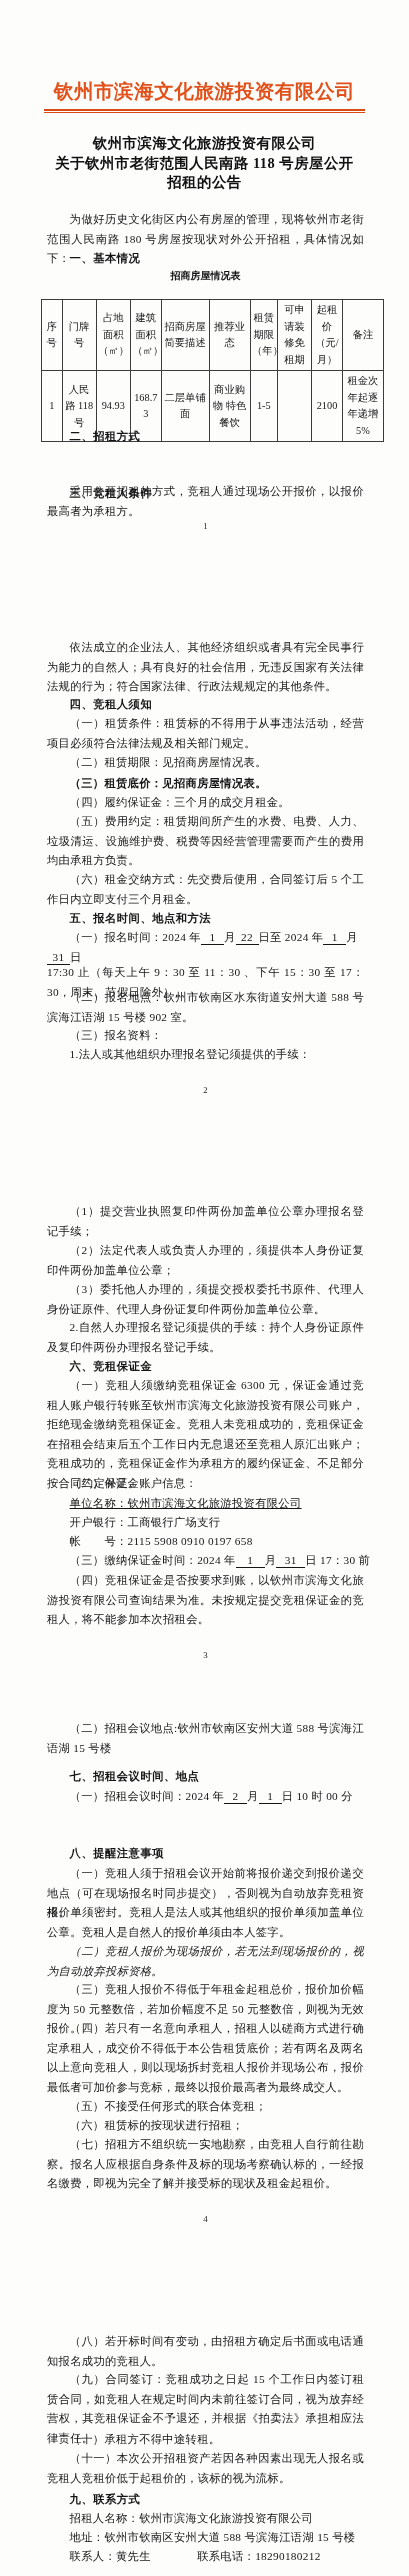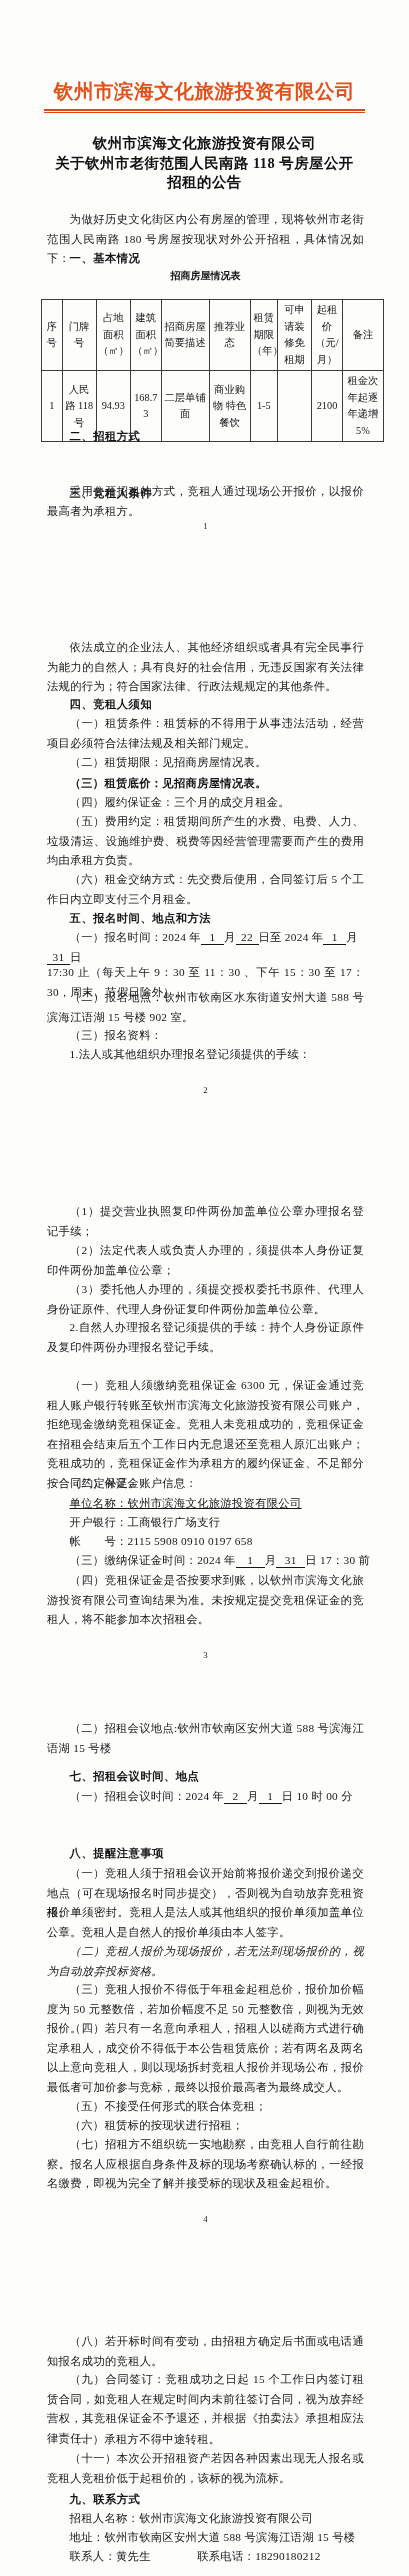--- a/index.html
+++ b/index.html
@@ -127,20 +127,21 @@
     <div class="blk heading" style="top: 909px;">五、报名时间、地点和方法</div>
     <div class="blk body-noindent" style="top: 948px; margin-top: 15px;">17:30 止（每天上午 9：30 至 11：30 、下午 15：30 至 17：30，周末、节假日除外）。</div>
     <div class="blk body" style="top: 988px;">（二）报名地点：钦州市钦南区水东街道安州大道 588 号滨海江语湖 15 号楼 902 室。</div>
     <div class="blk body" style="top: 1026px;">（三）报名资料：</div>
     <div class="blk body" style="top: 1045px;">1.法人或其他组织办理报名登记须提供的手续：</div>
     <div class="blk pagenum" style="top: 1084px;">2</div>
     <div class="blk body" style="top: 1202px;">（1）提交营业执照复印件两份加盖单位公章办理报名登记手续；</div>
     <div class="blk body" style="top: 1241px;">（2）法定代表人或负责人办理的，须提供本人身份证复印件两份加盖单位公章；</div>
     <div class="blk body" style="top: 1280px;">（3）委托他人办理的，须提交授权委托书原件、代理人身份证原件、代理人身份证复印件两份加盖单位公章。</div>
     <div class="blk body" style="top: 1318px;">2.自然人办理报名登记须提供的手续：持个人身份证原件及复印件两份办理报名登记手续。</div>
+    <div class="blk heading" style="top: 1357px;">六、竞租保证金</div>
     <div class="blk body" style="top: 1376px;">（一）竞租人须缴纳竞租保证金 6300 元，保证金通过竞租人账户银行转账至钦州市滨海文化旅游投资有限公司账户，拒绝现金缴纳竞租保证金。竞租人未竞租成功的，竞租保证金在招租会结束后五个工作日内无息退还至竞租人原汇出账户；竞租成功的，竞租保证金作为承租方的履约保证金、不足部分按合同约定补足。</div>
     <div class="blk body" style="top: 1474px;">（二）保证金账户信息：</div>
     <div class="blk body" style="top: 1494px; text-decoration: underline;">单位名称：钦州市滨海文化旅游投资有限公司</div>
     <div class="blk body" style="top: 1513px;">开户银行：工商银行广场支行</div>
     <div class="blk body" style="top: 1532px;">帐　　号：2115 5908 0910 0197 658</div>
     <div class="blk body" style="top: 1571px;">（四）竞租保证金是否按要求到账，以钦州市滨海文化旅游投资有限公司查询结果为准。未按规定提交竞租保证金的竞租人，将不能参加本次招租会。</div>
     <div class="blk pagenum" style="top: 1649px;">3</div>
     <div class="blk heading" style="top: 1767px;">七、招租会议时间、地点</div>
     <div class="blk body" style="top: 1719px;">（二）招租会议地点:钦州市钦南区安州大道 588 号滨海江语湖 15 号楼</div>
     <div class="blk heading" style="top: 1844px;">八、提醒注意事项</div>

